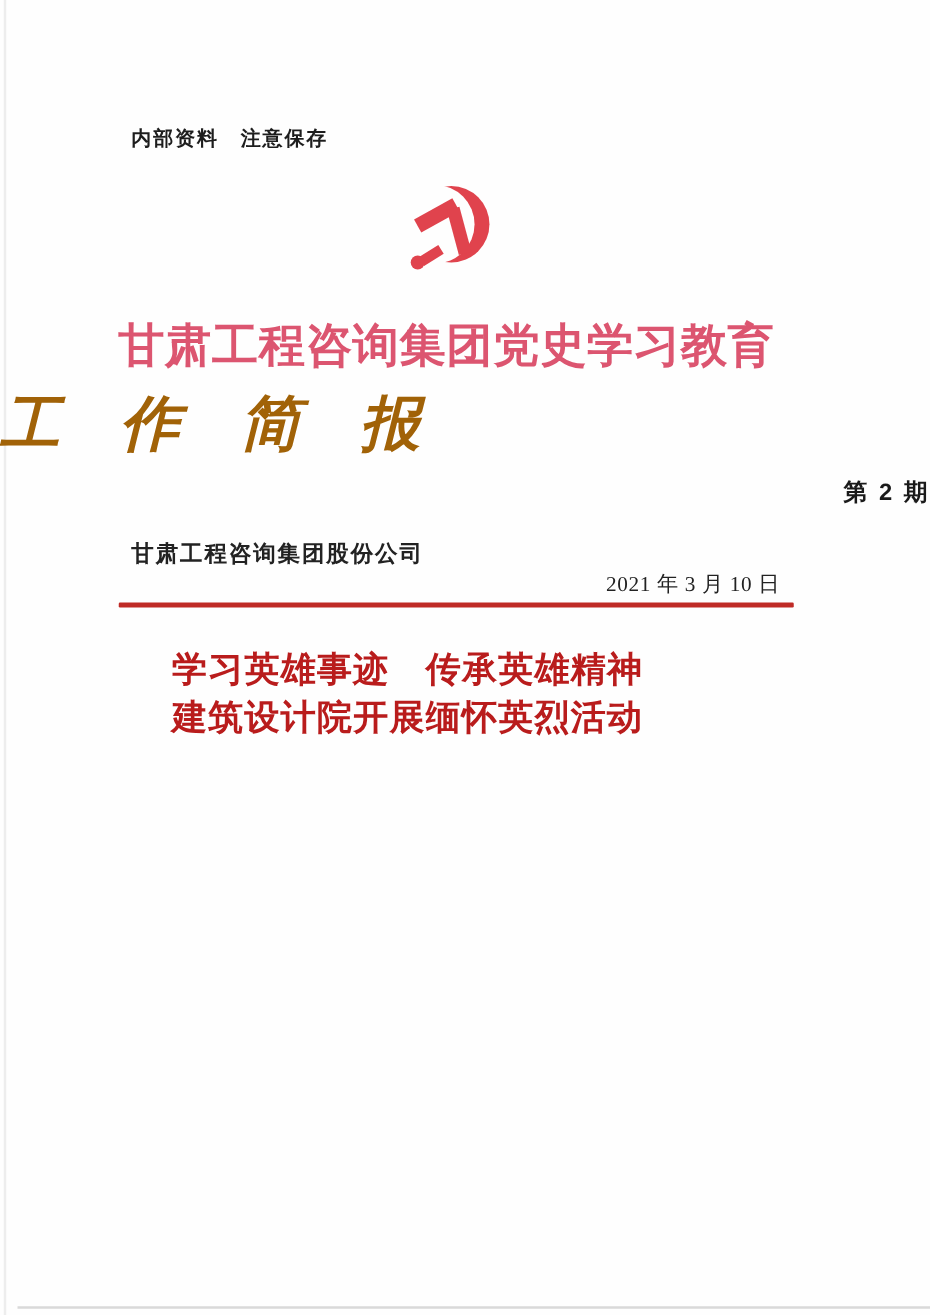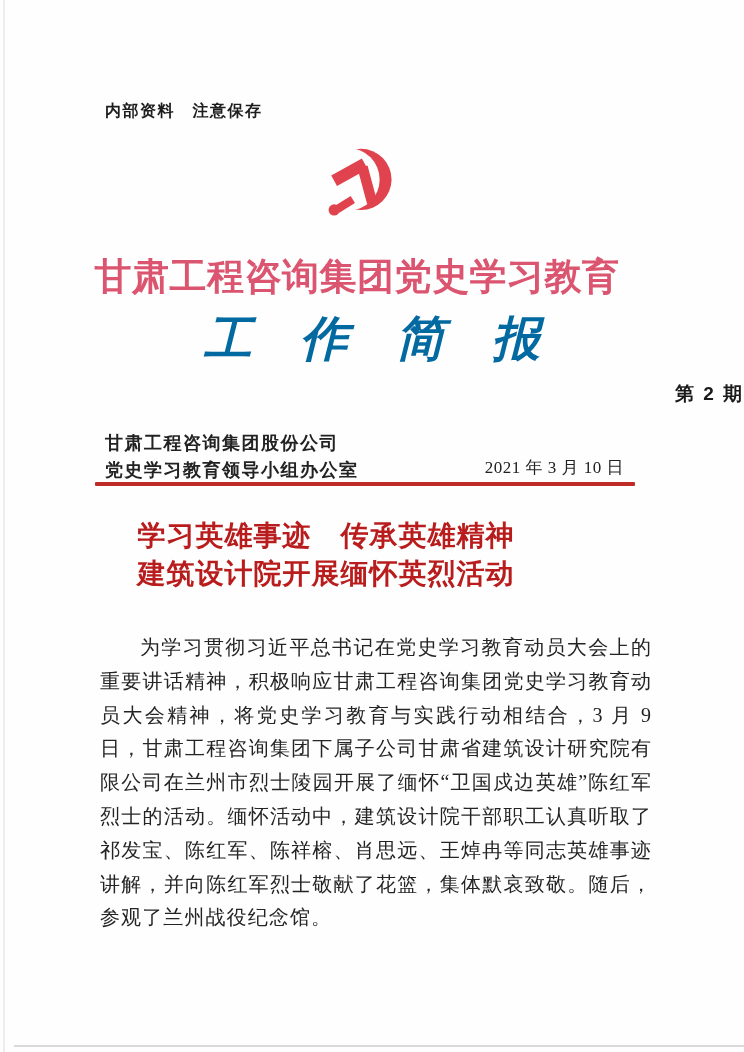--- a/index.html
+++ b/index.html
@@ -39,24 +39,24 @@
   .org-title {
     position: absolute; left: 0; top: 252px; width: 714px;
     text-align: center;
     font-family: "Liberation Serif", serif;
     font-size: 37px; font-weight: 700; letter-spacing: 0.5px;
     color: #dc5570;
   }
 
   .bulletin-title {
     position: absolute; left: 0; top: 307px; width: 744px;
-    text-align: center;
+    text-align: left;
     font-family: "Liberation Serif", serif;
     font-size: 48px; font-weight: 700; font-style: italic;
-    color: #0369a1; white-space: pre;
+    color: #a16207; white-space: pre;
   }
 
   .issue-no {
     position: absolute; left: 0; top: 381px; width: 744px;
     text-align: right;
     font-family: "Liberation Sans", sans-serif;
     font-size: 19px; font-weight: 700; letter-spacing: 2px;
     color: #1a1a1a;
   }
 
@@ -122,27 +122,25 @@
   </div>
 
   <h1 class="org-title">甘肃工程咨询集团党史学习教育</h1>
 
   <div class="bulletin-title">工　作　简　报</div>
 
   <div class="issue-no">第 2 期</div>
 
   <div class="publisher-lines">
     <div>甘肃工程咨询集团股份公司</div>
-    <div>党史学习教育领导小组办公室</div>
   </div>
 
   <div class="publish-date">2021 年 3 月 10 日</div>
 
   <div class="red-rule"></div>
 
   <h2 class="article-title">
     <span class="t-line">学习英雄事迹　传承英雄精神</span>
     <span class="t-line">建筑设计院开展缅怀英烈活动</span>
   </h2>
 
-  <p class="article-body">为学习贯彻习近平总书记在党史学习教育动员大会上的重要讲话精神，积极响应甘肃工程咨询集团党史学习教育动员大会精神，将党史学习教育与实践行动相结合，3 月 9 日，甘肃工程咨询集团下属子公司甘肃省建筑设计研究院有限公司在兰州市烈士陵园开展了缅怀“卫国戍边英雄”陈红军烈士的活动。缅怀活动中，建筑设计院干部职工认真听取了祁发宝、陈红军、陈祥榕、肖思远、王焯冉等同志英雄事迹讲解，并向陈红军烈士敬献了花篮，集体默哀致敬。随后，参观了兰州战役纪念馆。</p>
 
 </div>
 
 </body></html>

